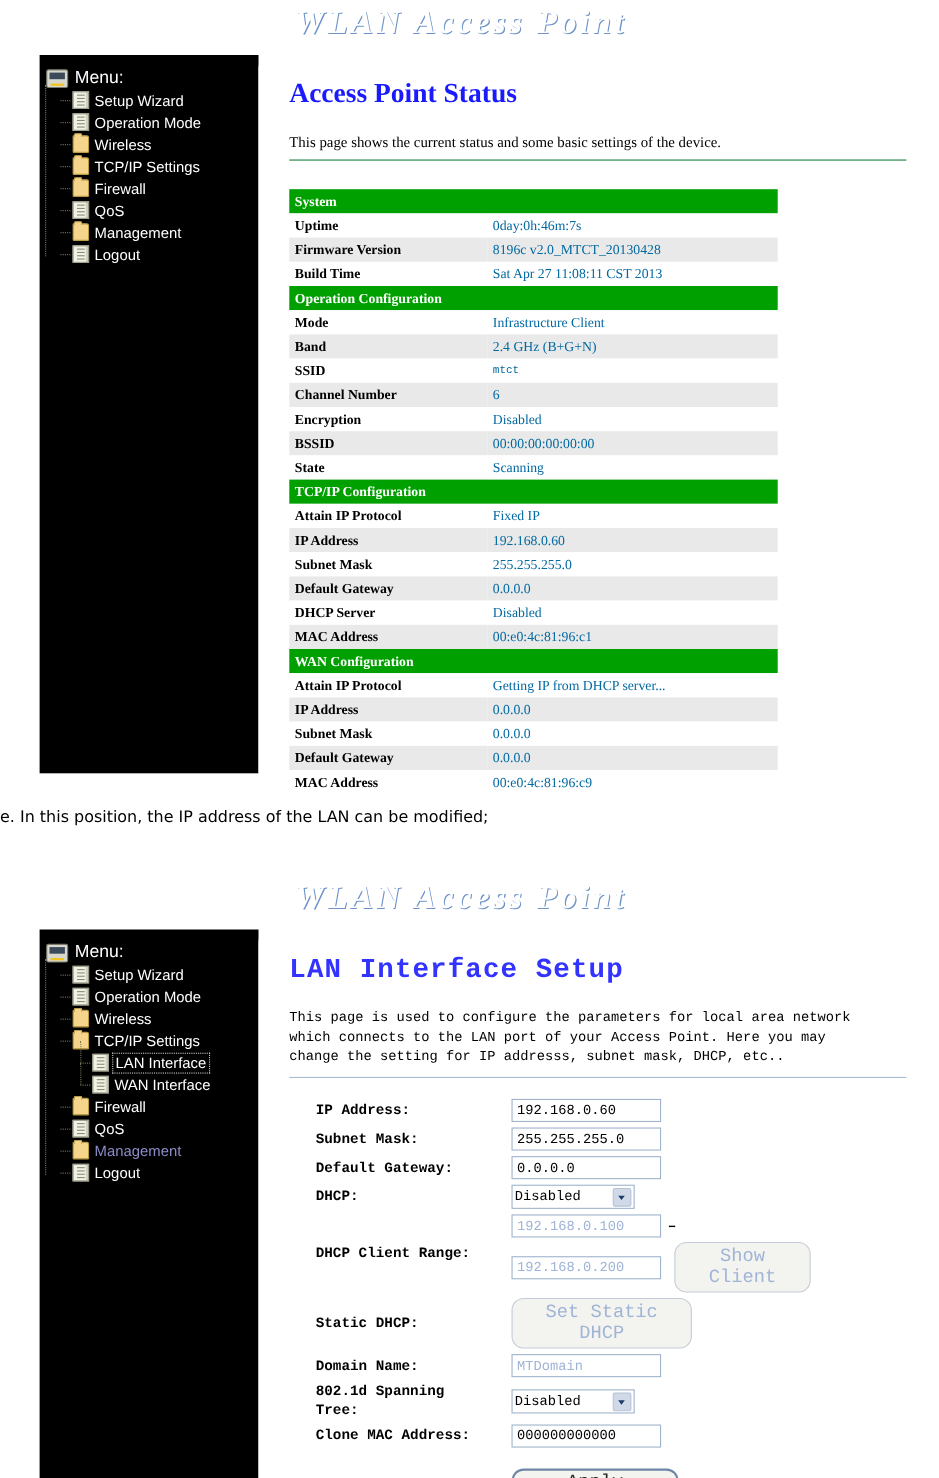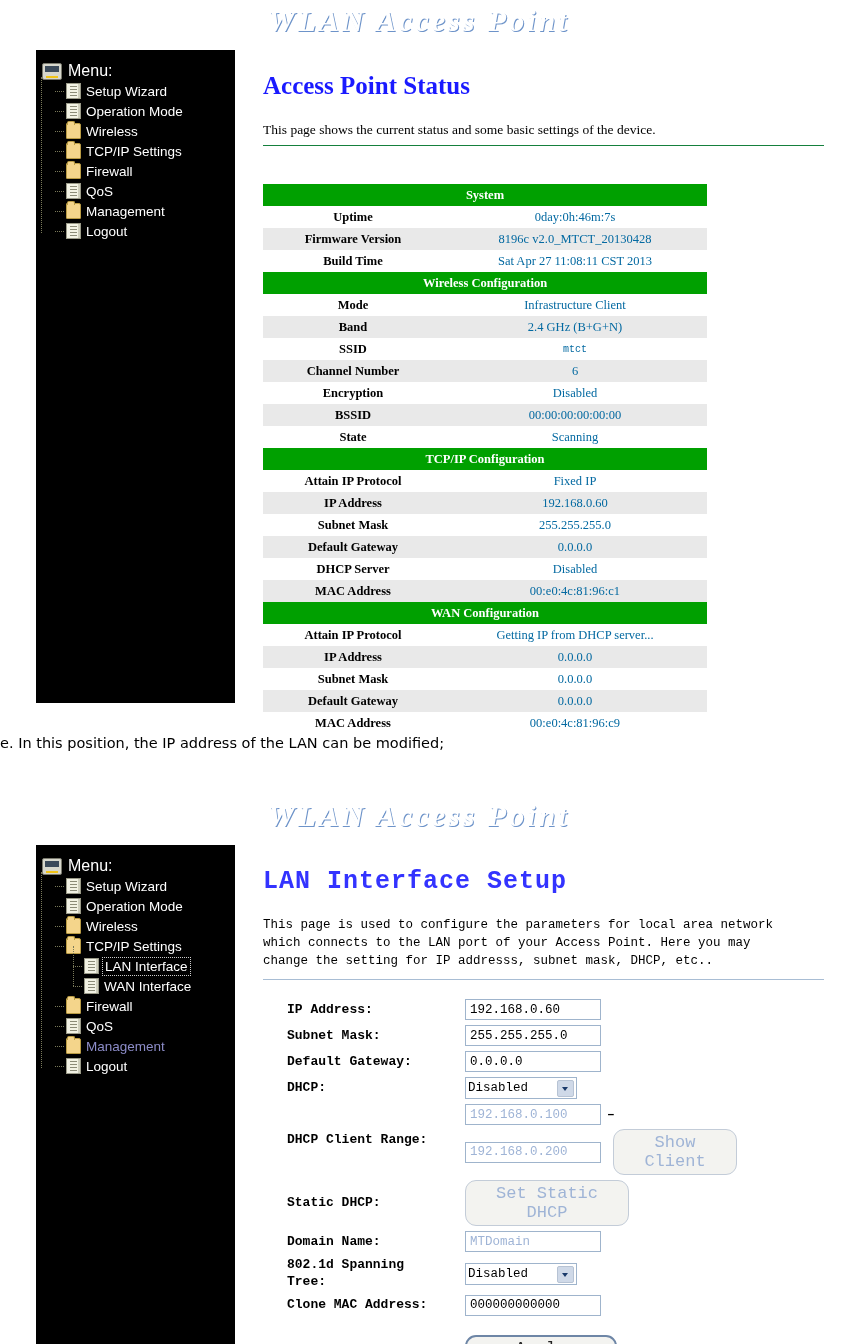--- a/index.html
+++ b/index.html
@@ -128,22 +128,22 @@
   .h1-serif{
     font-family:"Liberation Serif", serif;
     color:#1a1aff;font-size:25px;font-weight:bold;margin:0 0 22px 0;
   }
   .desc-serif{
     font-family:"Liberation Serif", serif;
     font-size:13.5px;color:#000000;margin:0;padding-bottom:7px;
     border-bottom:1px solid #15803d;
   }
   table.status{
-    border-collapse:collapse;width:444px;margin-top:38px;
-    font-family:"Liberation Serif", serif;font-size:12.5px;text-align:center;
+    border-collapse:collapse;width:444px;margin-top:26px;
+    font-family:"Liberation Serif", serif;font-size:12.5px;
   }
   table.status tr.sect td{
     background:#00a000;color:#ffffff;font-weight:bold;
     padding:2px 5px;font-size:12.5px;
   }
   table.status td{padding:2px 5px;vertical-align:middle;height:18px;}
   table.status td.k{width:170px;font-weight:bold;color:#000000;}
   table.status tr.odd td{background:#e9e9e9;}
   table.status tr.even td{background:#ffffff;}
   table.status td.v{color:#0369a1;}
@@ -277,21 +277,21 @@
               </tr>
               <tr class="odd">
                 <td class="k">Firmware Version</td>
                 <td class="v">8196c v2.0_MTCT_20130428</td>
               </tr>
               <tr class="even">
                 <td class="k">Build Time</td>
                 <td class="v">Sat Apr 27 11:08:11 CST 2013</td>
               </tr>
               <tr class="sect">
-                <td colspan="2">Wireless Configuration</td>
+                <td colspan="2">Operation Configuration</td>
               </tr>
               <tr class="even">
                 <td class="k">Mode</td>
                 <td class="v">Infrastructure Client</td>
               </tr>
               <tr class="odd">
                 <td class="k">Band</td>
                 <td class="v">2.4 GHz (B+G+N)</td>
               </tr>
               <tr class="even">

